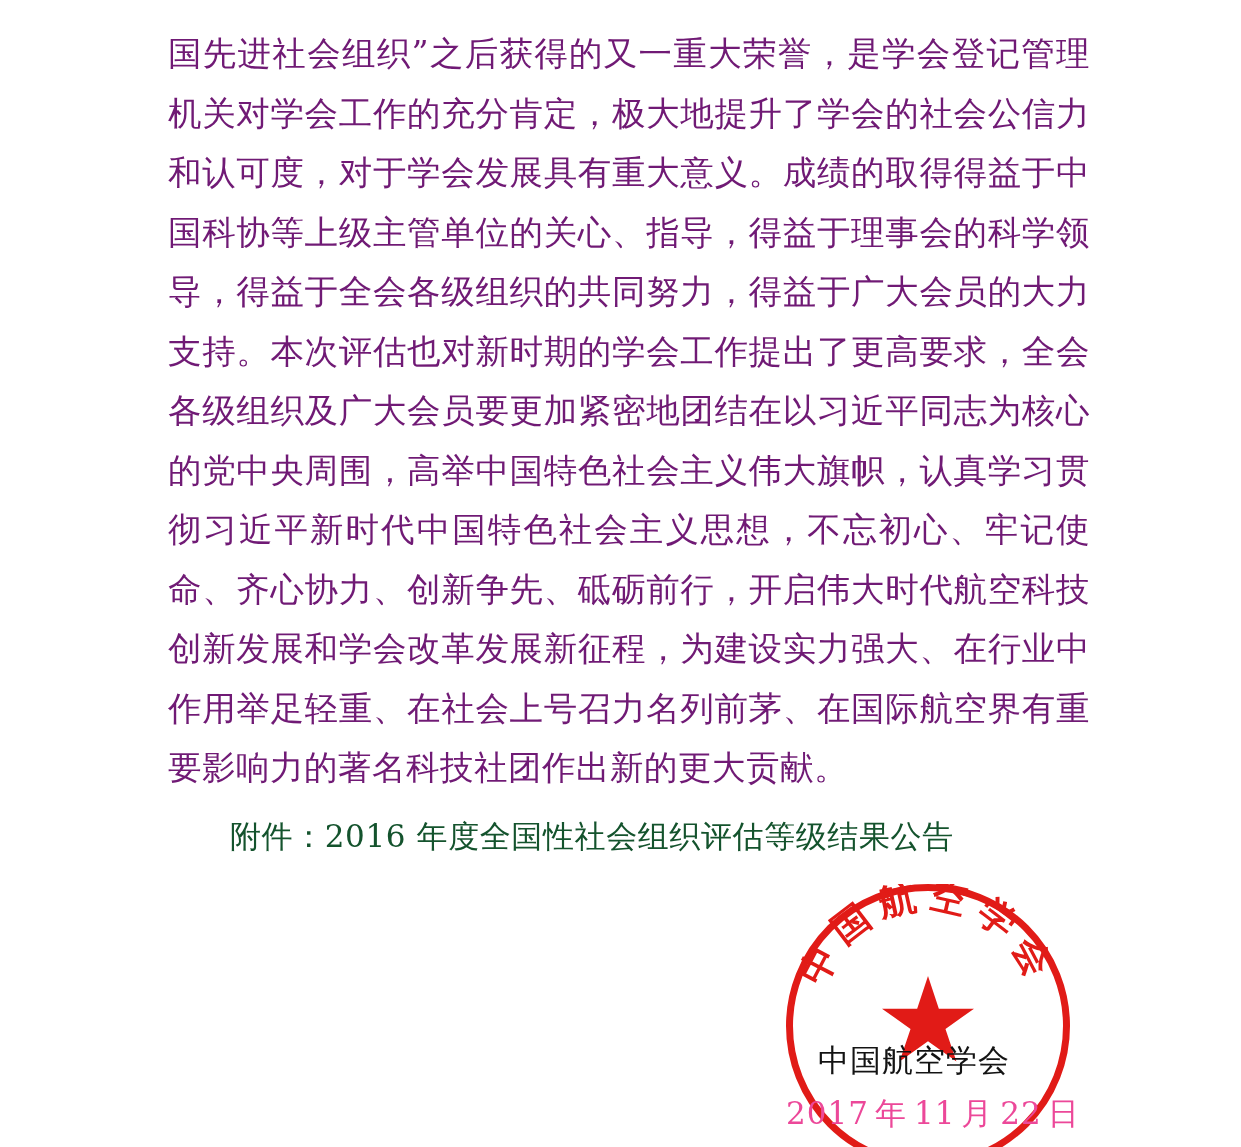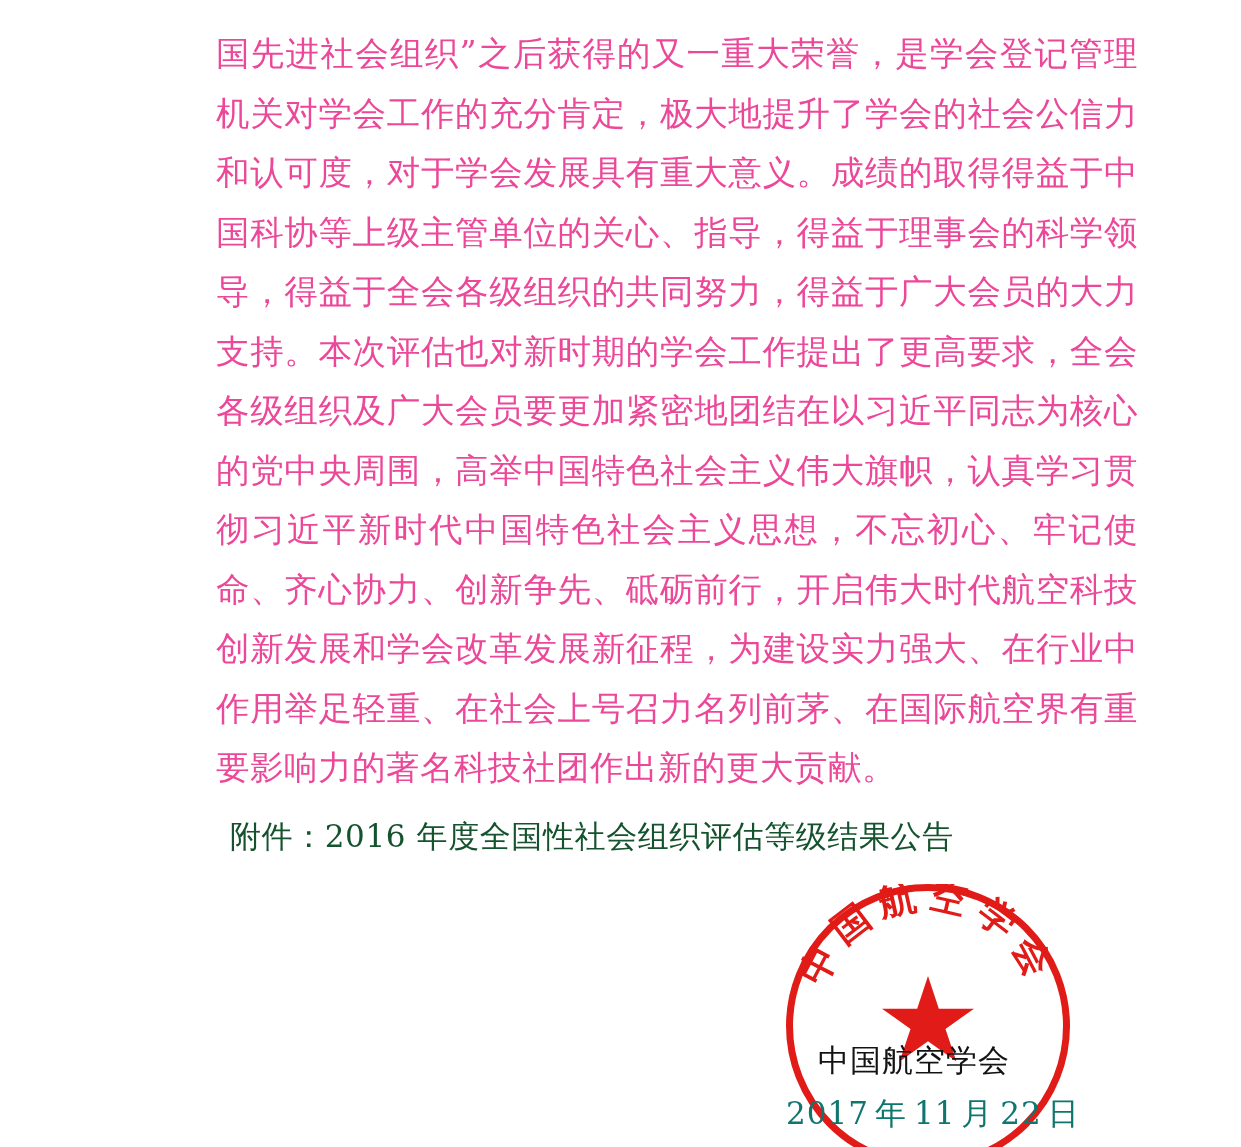--- a/index.html
+++ b/index.html
@@ -19,23 +19,22 @@
   .body-text {
     position: absolute;
     left: 168px;
     top: 24px;
     width: 922px;
     font-size: 33.5px;
     line-height: 59.5px;
     text-align: justify;
     text-justify: inter-ideograph;
     letter-spacing: 0.5px;
-    color: #ec4899;
+    color: #701a75;
     white-space: pre-wrap;
-    margin-left: 48px;
   }
   .attachment {
     position: absolute;
     left: 168px;
     top: 812px;
     width: 922px;
     font-size: 31px;
     line-height: 48px;
     color: #14532d;
     text-indent: 62px;
@@ -95,21 +94,21 @@
     color: #131313;
     letter-spacing: 1px;
   }
   .date-line {
     position: absolute;
     left: 786px;
     top: 1093px;
     width: 340px;
     font-size: 31px;
     line-height: 40px;
-    color: #0f766e;
+    color: #ec4899;
     letter-spacing: 2px;
     white-space: nowrap;
   }
   .date-line .num { letter-spacing: 1px; }
   .date-line .unit { margin: 0 6px; }
 </style>
 </head>
 <body>
 
 <div class="page">

